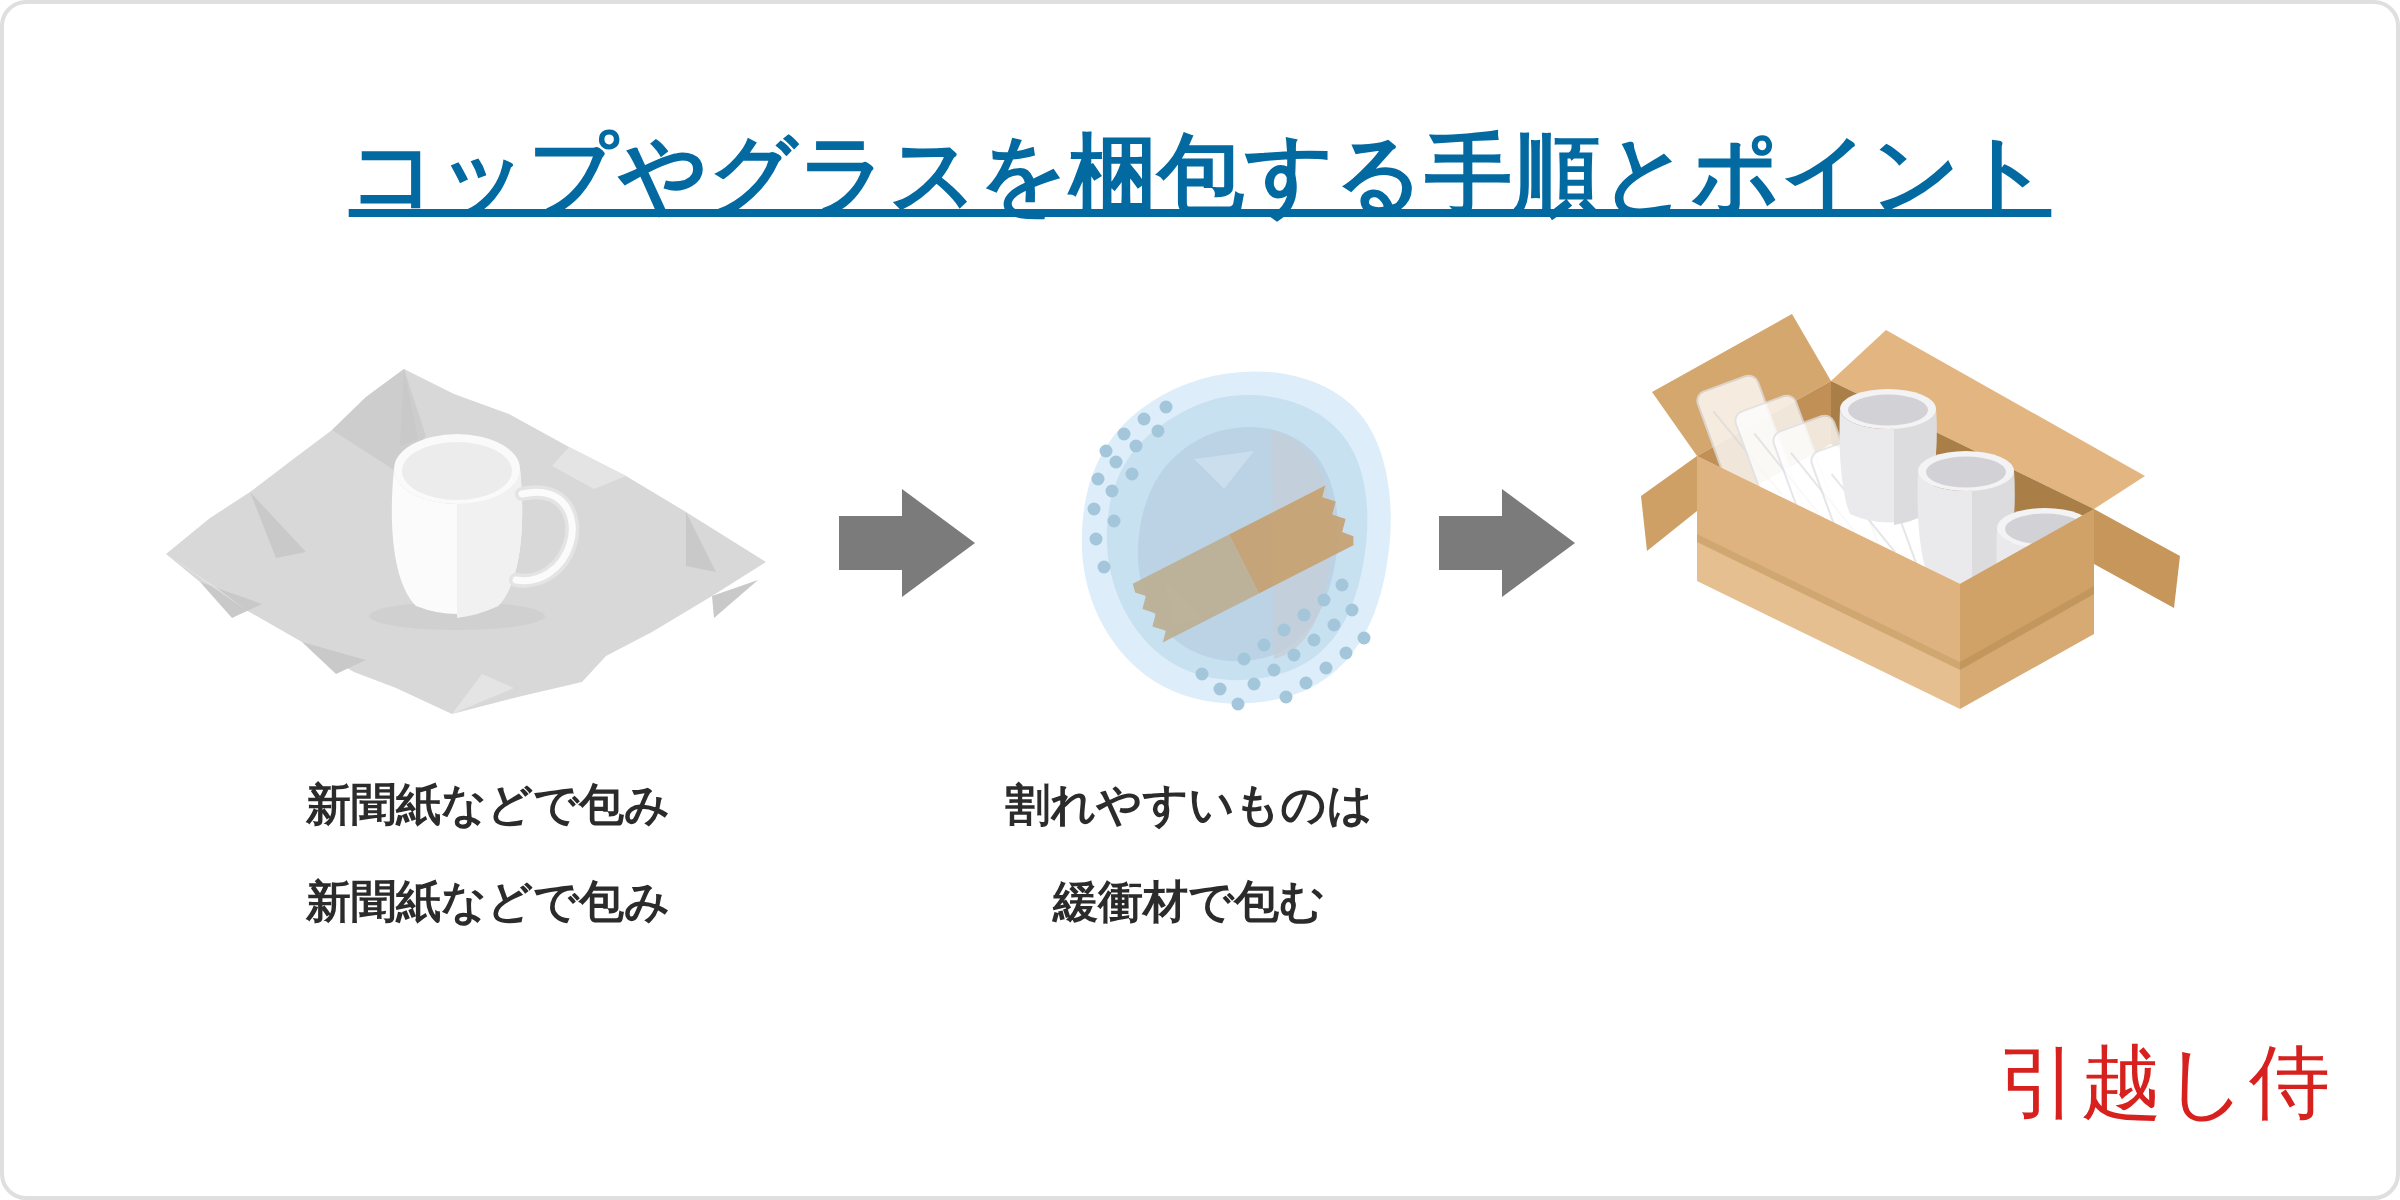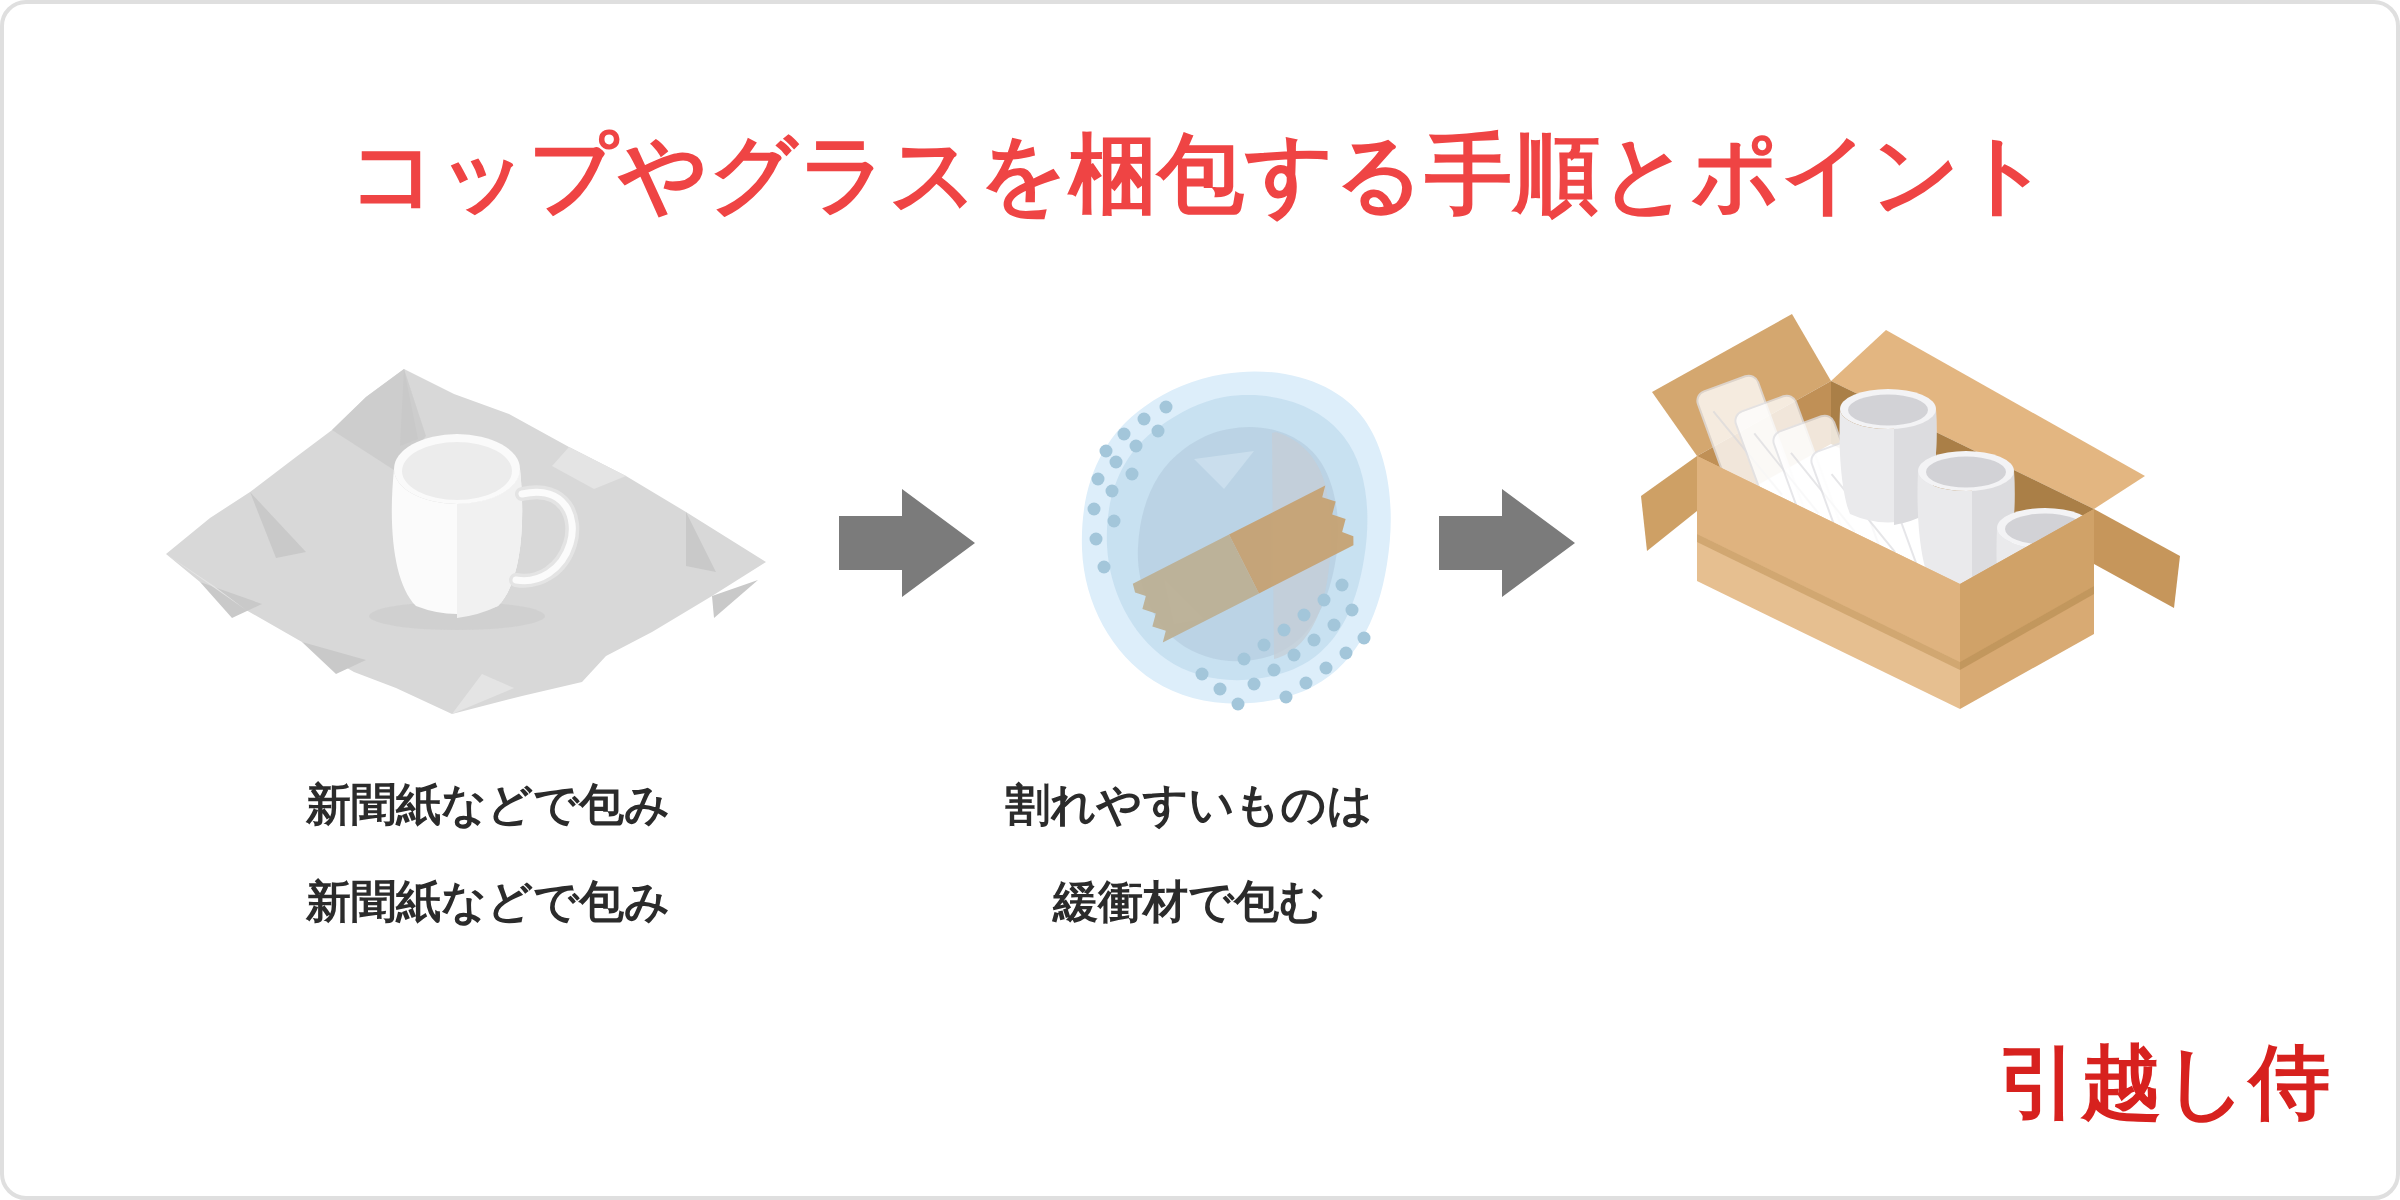--- a/index.html
+++ b/index.html
@@ -10,21 +10,21 @@
     background:#ffffff;
     border:4px solid #dfdfdf;
     border-radius:26px;
     overflow:hidden;
     font-family:"Liberation Sans","DejaVu Sans",sans-serif;
   }
   .title{
     position:absolute;top:122px;left:0;right:0;margin:0;
     text-align:center;
     font-size:87px;font-weight:900;letter-spacing:1px;
-    color:#ef4444;line-height:1.1;
+    color:#0369a1;line-height:1.1;text-decoration:underline;
   }
   .illus{position:absolute;}
   .illus svg{display:block;width:100%;height:100%;}
   .illus-1{left:150px;top:340px;width:640px;height:400px;}
   .illus-2{left:1050px;top:355px;width:360px;height:360px;}
   .illus-3{left:1620px;top:300px;width:580px;height:420px;}
   .arrow{position:absolute;width:136px;height:108px;}
   .arrow svg{display:block;width:100%;height:100%;}
   .arrow-1{left:835px;top:485px;}
   .arrow-2{left:1435px;top:485px;}
@@ -32,21 +32,21 @@
     position:absolute;top:752px;width:760px;
     text-align:center;
     font-size:45px;font-weight:900;color:#2b2b2b;
     line-height:97px;
   }
   .caption-1{left:104px;}
   .caption-2{left:805px;}
   .caption-3{left:1528px;}
   .logo{
     position:absolute;right:64px;bottom:58px;
-    font-size:81px;font-weight:700;letter-spacing:2px;
+    font-size:81px;font-weight:400;letter-spacing:2px;
     color:#d7211e;
     margin-top:6px;
   }
 </style>
 </head>
 <body>
 
 <div class="canvas">
 
   <h1 class="title">コップやグラスを梱包する手順とポイント</h1>

